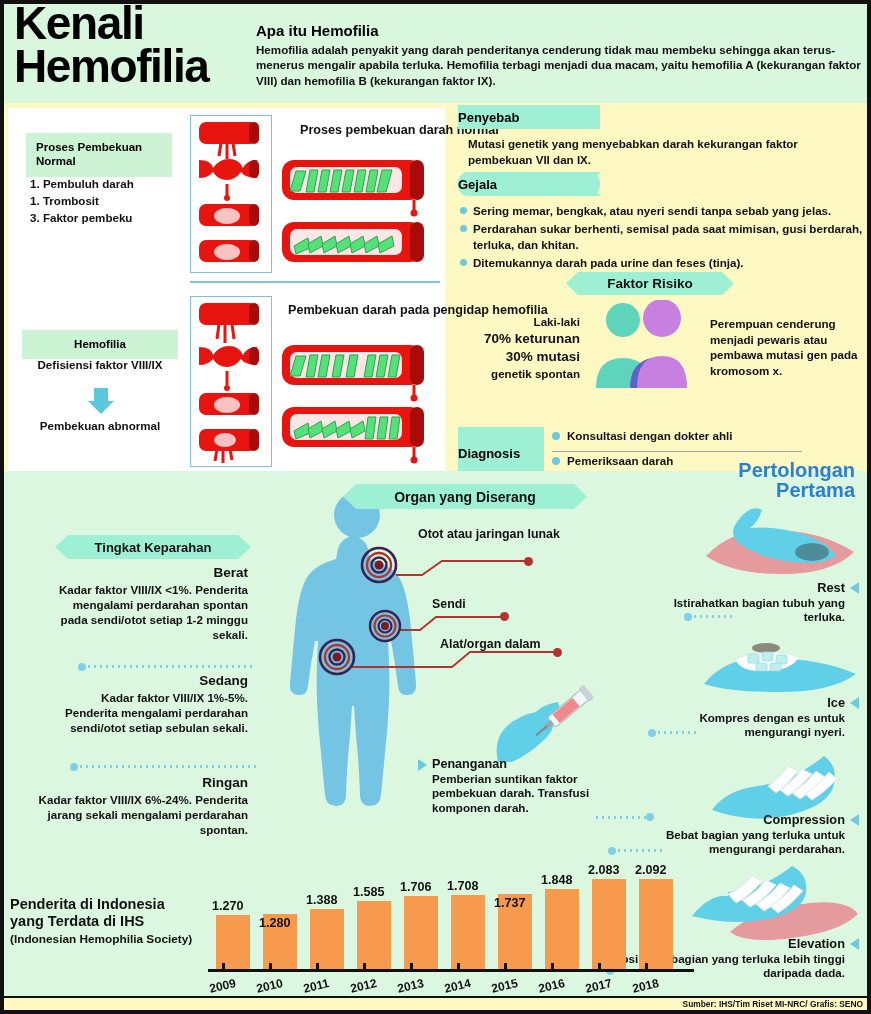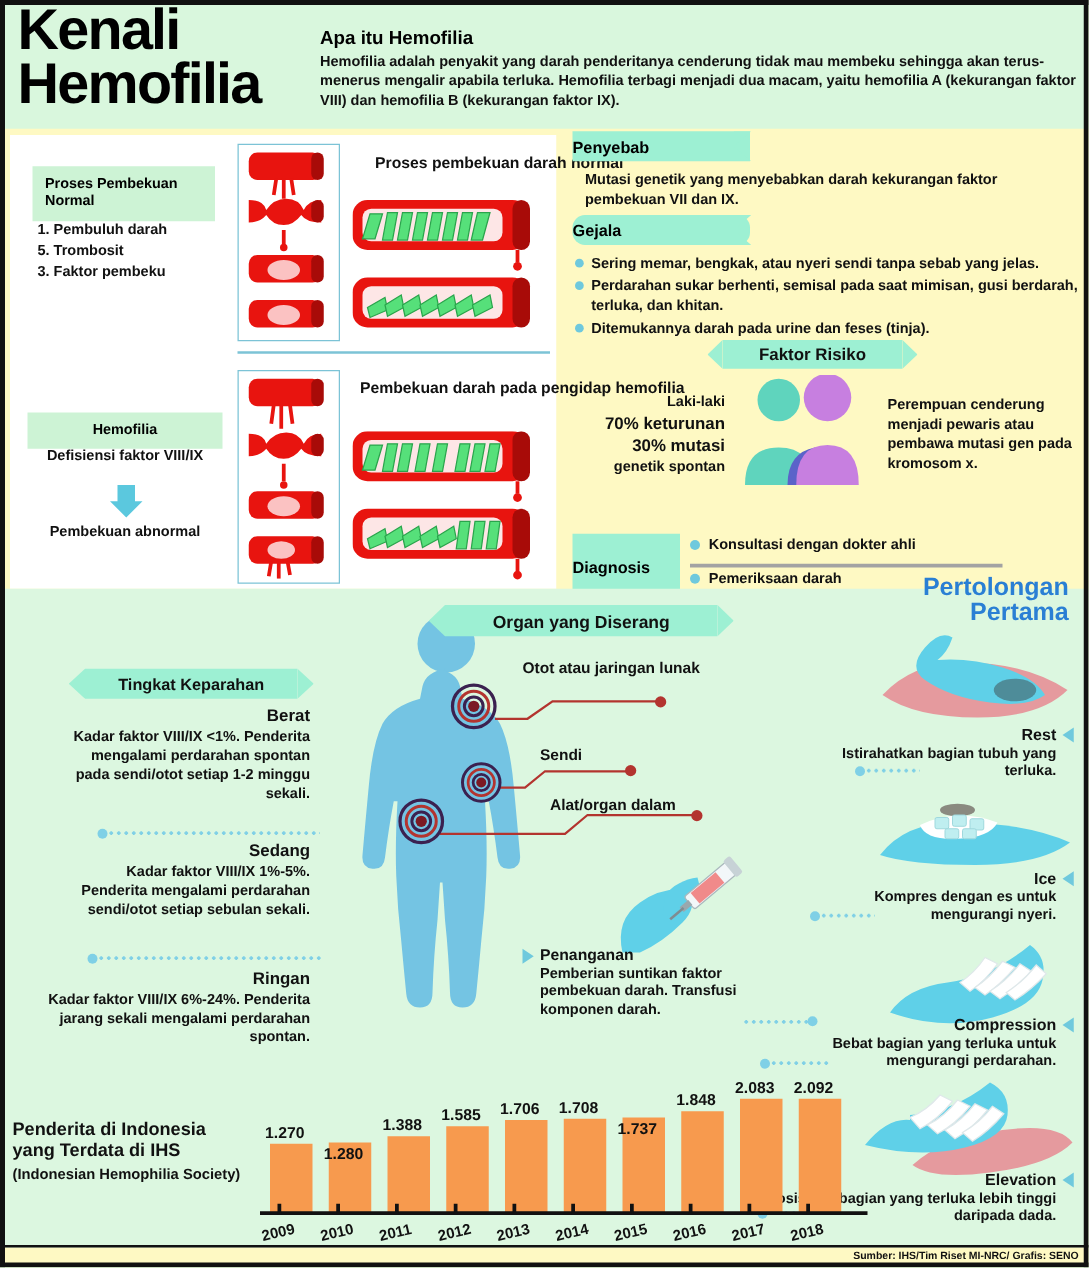--- a/index.html
+++ b/index.html
@@ -77,21 +77,21 @@
   .rib-faktor:before{content:"";position:absolute;left:-12px;top:0;height:100%;width:12px;background:#9df0d3;clip-path:polygon(100% 0,0 50%,100% 100%);}
   .rib-faktor:after{content:"";position:absolute;right:-12px;top:0;height:100%;width:12px;background:#9df0d3;clip-path:polygon(0 0,100% 50%,0 100%);}
 
   .risk-left{position:absolute;left:450px;top:314px;width:130px;text-align:right;font-size:11.6px;font-weight:bold;line-height:1.35;}
   .risk-left .big{font-size:13.5px;font-weight:bold;}
   .risk-right{position:absolute;left:710px;top:316px;width:152px;font-size:11.6px;font-weight:bold;line-height:1.34;}
 
   .silhouettes{position:absolute;left:592px;top:300px;width:110px;height:88px;}
 
   .diag-list{position:absolute;left:552px;top:427px;width:250px;}
-  .diag-item{position:relative;padding-left:15px;font-size:11.6px;font-weight:bold;height:24px;line-height:17px;border-bottom:3px solid #a3a3a3;}
+  .diag-item{position:relative;padding-left:15px;font-size:11.6px;font-weight:bold;height:24px;line-height:17px;border-bottom:1px solid #a3a3a3;}
   .diag-item:last-child{border-bottom:none;}
   .diag-item:before{content:"";position:absolute;left:0;top:5px;width:8px;height:8px;border-radius:50%;background:#6fc9dd;}
 
   
   .lower{position:absolute;left:0;top:471px;width:871px;height:527px;background:#dcf7e0;}
 
   .rib-organ{
     position:absolute;left:356px;top:484px;width:218px;height:25px;background:#9df0d3;
     font-size:14px;font-weight:bold;display:flex;align-items:center;justify-content:center;z-index:4;
   }
@@ -176,21 +176,21 @@
     </div>
     <div class="about-h">Apa itu Hemofilia</div>
     <div class="about-p">Hemofilia adalah penyakit yang darah penderitanya cenderung tidak mau membeku sehingga akan terus-menerus mengalir apabila terluka. Hemofilia terbagi menjadi dua macam, yaitu hemofilia A (kekurangan faktor VIII) dan hemofilia B (kekurangan faktor IX).</div>
   </div>
 
   <div class="white-panel"></div>
 
   <div class="tagbox lbl-proses">Proses Pembekuan Normal</div>
   <div class="steps">
     <div>1. Pembuluh darah</div>
-    <div>5. Trombosit</div>
+    <div>1. Trombosit</div>
     <div>3. Faktor pembeku</div>
   </div>
 
   <div class="tagbox lbl-hemo">Hemofilia</div>
   <div class="defis">Defisiensi faktor VIII/IX</div>
   <div class="arrow-down">
     <span class="stem"></span>
       <span class="tip"></span>
   </div>
   <div class="abnormal">Pembekuan abnormal</div>

